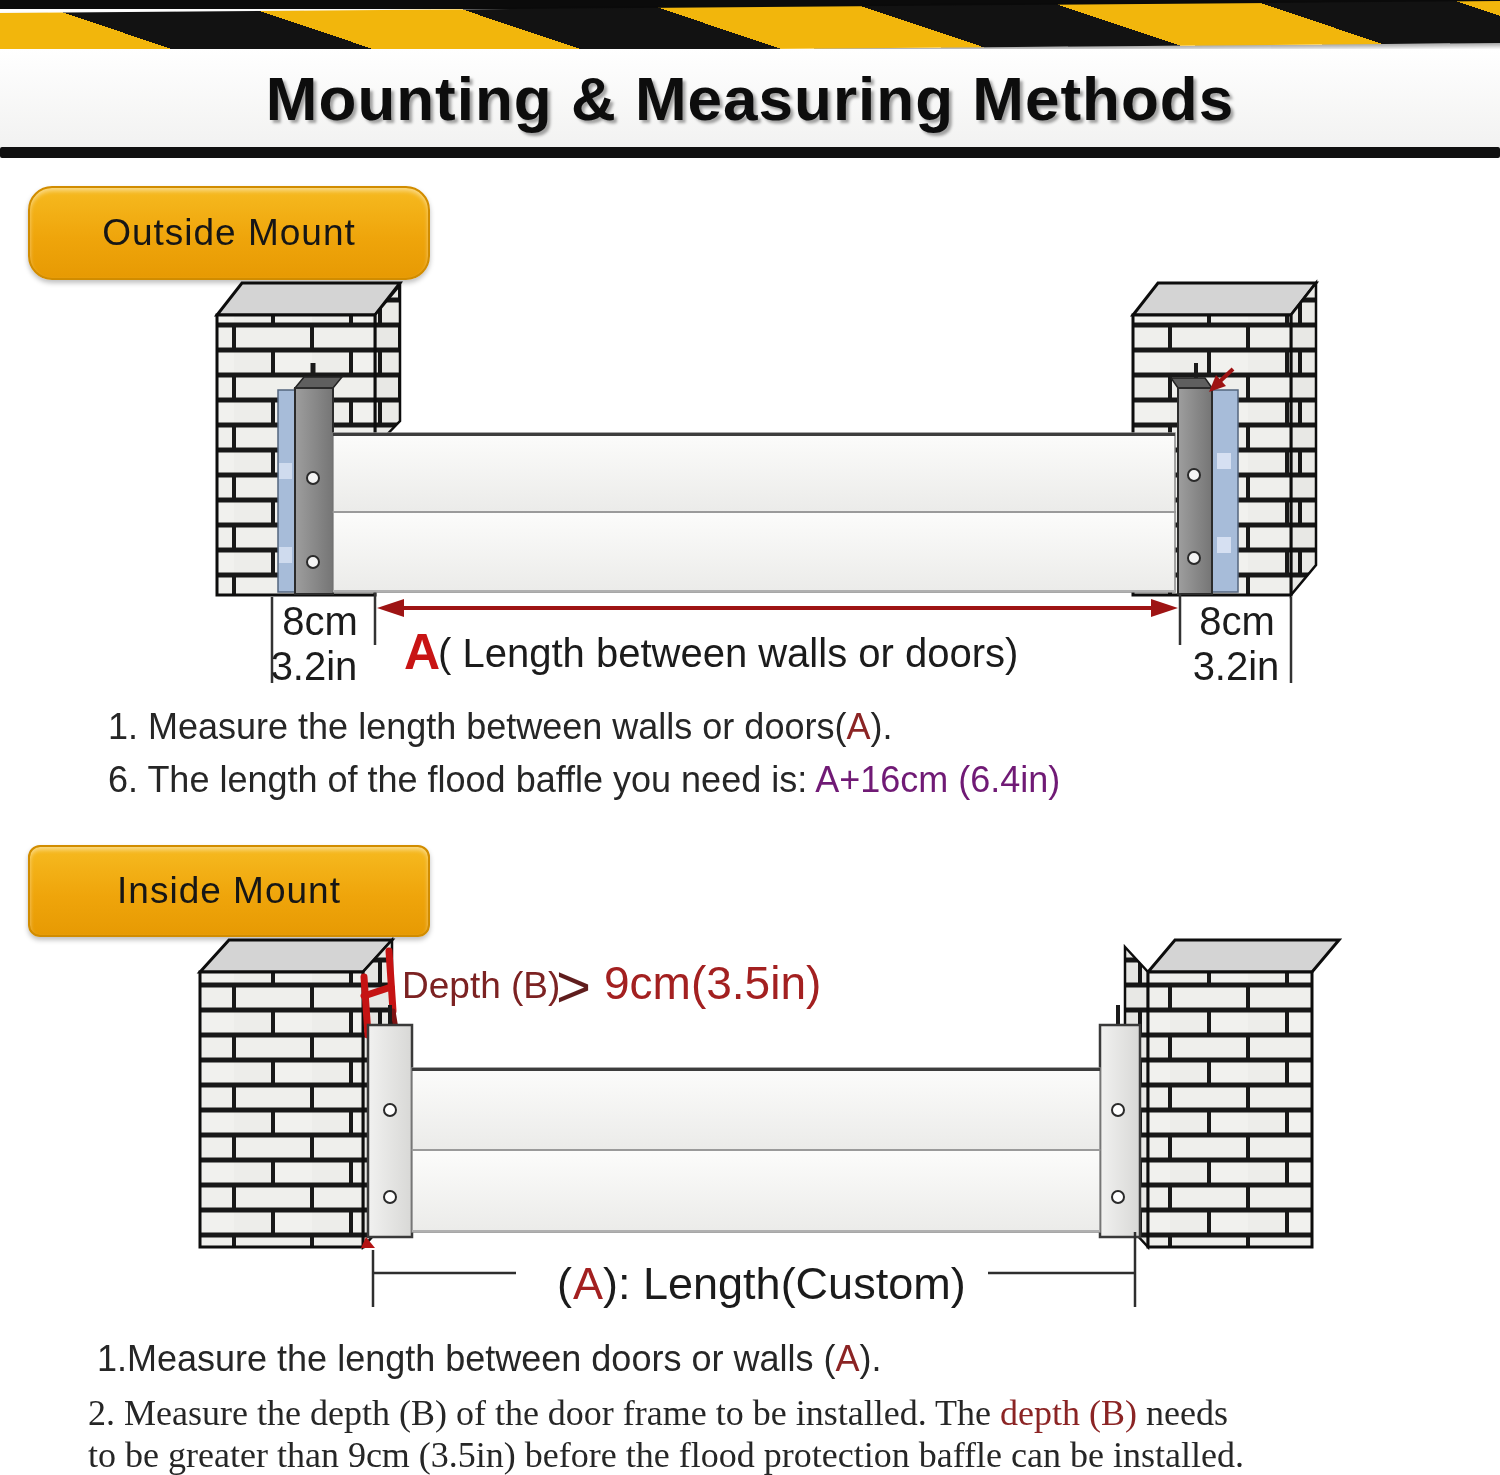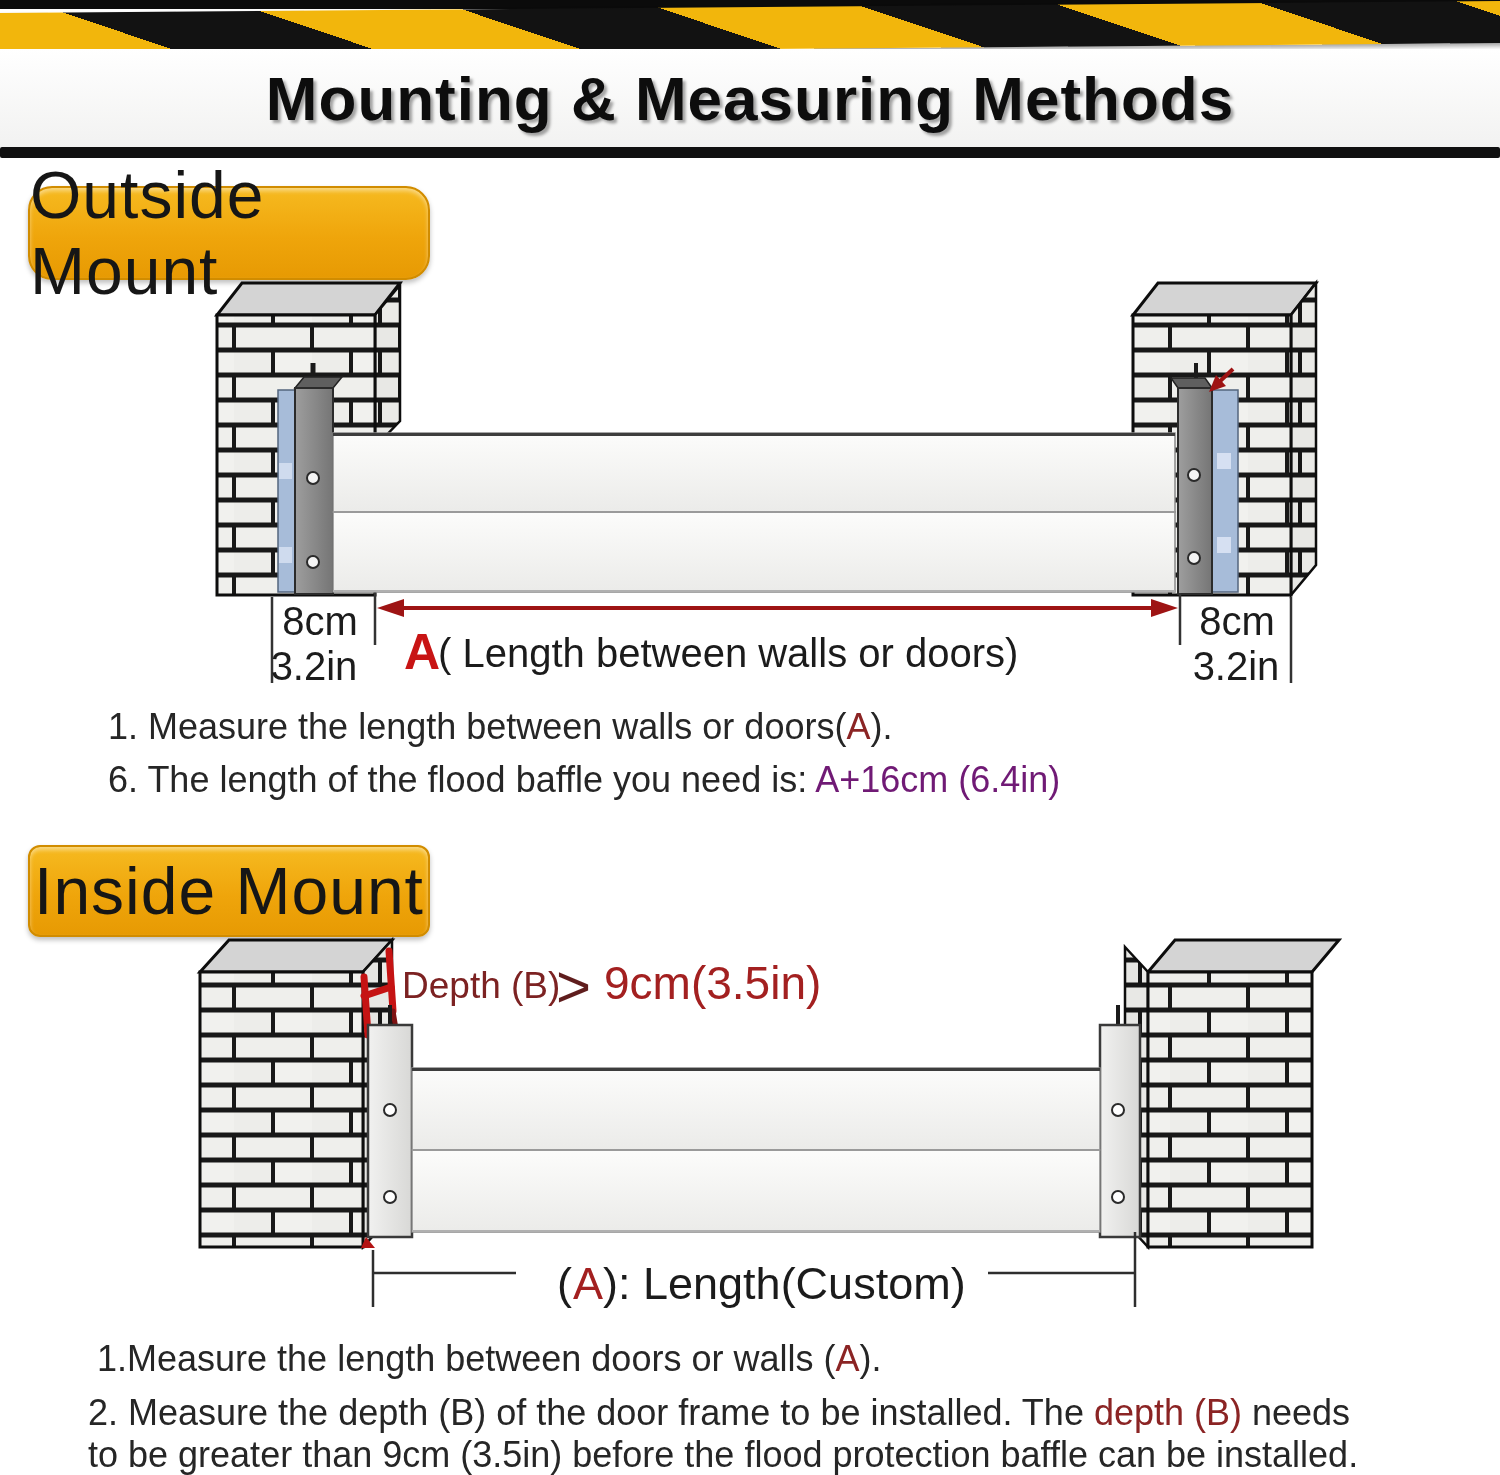--- a/index.html
+++ b/index.html
@@ -28,36 +28,36 @@
   .divider-bar { position:absolute; top:147px; left:0; right:0; height:11px; background:#101010; border-radius:2px; }
 
   
   .badge {
     position:absolute; left:28px; width:398px; height:90px;
     background: linear-gradient(180deg,#f6ba20 0%, #efa50b 55%, #e79a03 100%);
     border:2px solid #d18c00; border-radius:24px;
     box-shadow: inset 0 3px 4px rgba(255,255,255,0.45), 0 3px 5px rgba(0,0,0,0.25);
     display:flex; align-items:center; justify-content:center;
   }
-  .badge span { font-size:66px; color:#161616; letter-spacing:1px; }
+  .badge span { font-size:37px; color:#161616; letter-spacing:1px;text-align:center; }
   .badge.outside { top:186px; }
   .badge.inside  { top:845px; height:88px;border-radius:12px; }
 
   
   .diag { position:absolute; left:0; width:1500px; display:block; }
   .diag.one { top:275px; height:425px; }
   .diag.two { top:935px; height:375px; }
   svg text { font-family:"Liberation Sans", sans-serif; }
 
   
   .steps { position:absolute; color:#262626; }
   .steps .line { white-space:nowrap; }
   .steps-outside { top:700px; left:108px; font-size:36px; line-height:53px; }
   .steps-inside-1 { top:1338px; left:97px; font-size:36px; }
-  .steps-inside-2 { top:1392px; left:88px; font-size:36px; line-height:42px; }
+  .steps-inside-2 { top:1392px; left:88px; font-size:36px; line-height:42px;font-family:Liberation Serif, serif; }
   .red-dark  { color:#8b2424; }
   .red-mid   { color:#701a75; }
 </style>
 </head>
 <body>
 
 <div class="canvas">
 
   <div>
     <div class="tape-top"></div>

